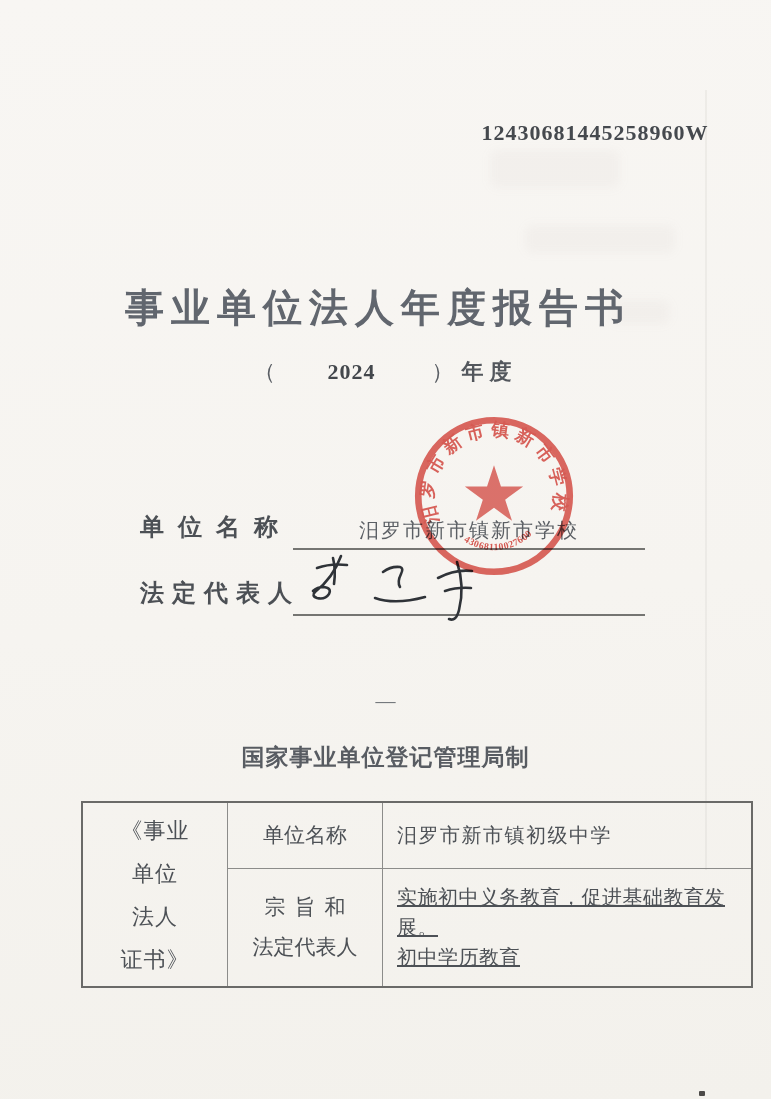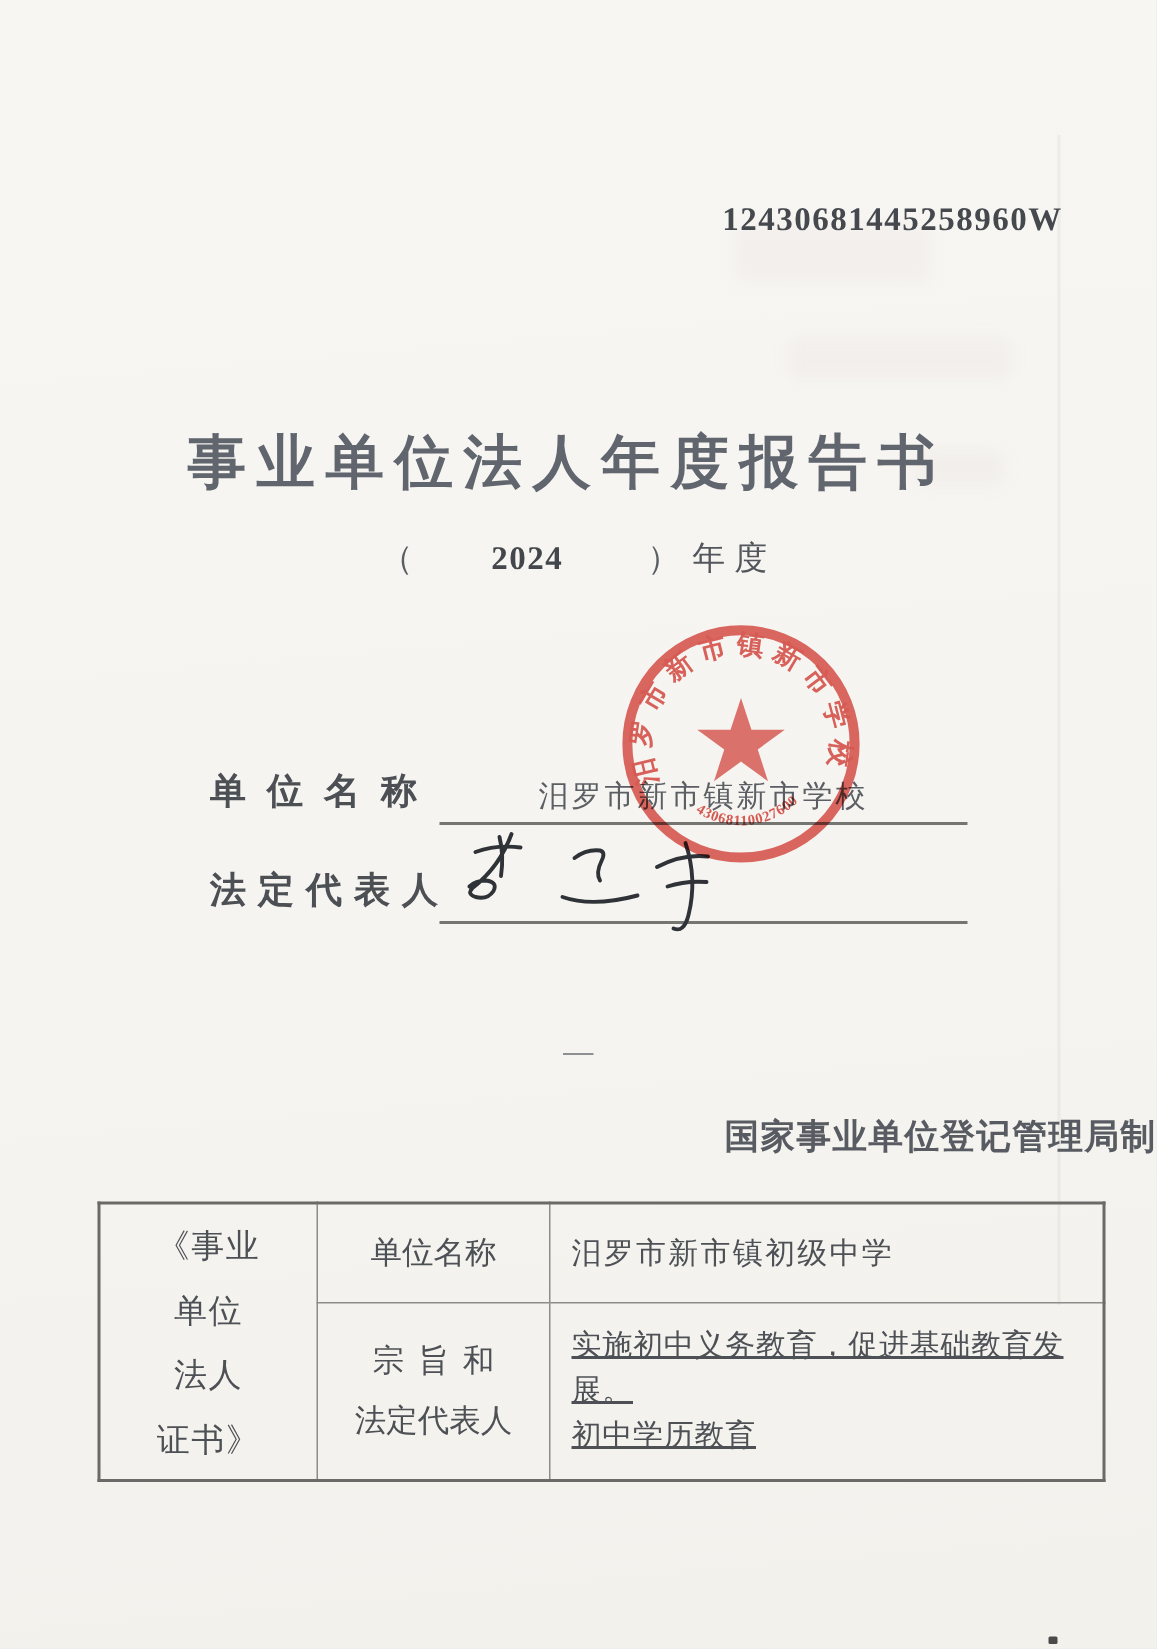--- a/index.html
+++ b/index.html
@@ -21,39 +21,39 @@
   .speck{position:absolute;left:699px;top:1091px;width:6px;height:5px;background:#4c4a48;border-radius:1px;}
 
   
   .credit-block{
     position:absolute;left:430px;top:120px;width:330px;text-align:center;
   }
   .credit-label{
     font-size:19px;color:#71767c;letter-spacing:3px;font-weight:600;
   }
   .credit-code{
-    margin-top:13px;font-size:22px;font-weight:700;color:#45494e;letter-spacing:1px;
+    font-size:22px;font-weight:700;color:#45494e;letter-spacing:1px;
   }
 
   
   .doc-title{
     position:absolute;left:0;top:281px;width:749px;text-align:center;
     font-size:39px;font-weight:700;color:#61666e;letter-spacing:7px;text-indent:7px;
   }
 
   
   .year-line{
     position:absolute;left:0;top:357px;width:771px;text-align:center;
     font-size:22px;color:#53575d;
   }
   .year-line .paren{color:#5a5e64;}
   .year-open-gap{display:inline-block;width:52px;}
   .year-close-gap{display:inline-block;width:56px;}
   .year-num{font-weight:700;color:#43474c;letter-spacing:1px;}
-  .year-suffix{margin-left:8px;letter-spacing:6px;}
+  .year-suffix{margin-left:8px;letter-spacing:6px;font-weight:bold;}
 
   
   .field-label{
     position:absolute;left:140px;
     font-size:24px;font-weight:700;color:#4c5055;
   }
   .unit-label{top:511px;letter-spacing:14px;}
   .rep-label{top:577px;letter-spacing:8px;}
   .fill-line{
     position:absolute;left:293px;width:352px;border-bottom:2px solid #757572;
@@ -72,33 +72,33 @@
     position:absolute;left:407px;top:410px;width:174px;height:174px;z-index:5;
     mix-blend-mode:multiply;opacity:0.88;
   }
 
   
   .page-marker{
     position:absolute;left:0;top:690px;width:771px;text-align:center;
     font-size:20px;color:#6d7176;
   }
   .issuer{
-    position:absolute;left:0;top:742px;width:771px;text-align:right;
+    position:absolute;left:0;top:742px;width:771px;text-align:center;
     font-size:23px;font-weight:600;color:#585c62;letter-spacing:1px;
   }
 
   
   .cert-table{
     position:absolute;left:65px;top:801px;width:653px;height:185px;
     border-collapse:collapse;table-layout:fixed;
   }
   .cert-table td{
     border:1px solid #8c8c8a;color:#4d5156;vertical-align:middle;
   }
-  .cert-table{border:2px solid #6a6a68;}
+  .cert-table{border:2px solid #6a6a68;margin-left:16px;}
   td.cert-cell{
     width:142px;text-align:center;font-size:22px;line-height:43px;letter-spacing:1px;
   }
   td.label-cell{width:152px;text-align:center;font-size:21px;}
   td.value-cell{width:353px;padding-left:14px;font-size:20px;}
   .row1{height:66px;}
   .row2{height:119px;}
   .purpose-label div{line-height:40px;}
   .ls10{letter-spacing:9px;text-indent:9px;}
   .purpose-value{font-size:19.5px;line-height:30px;letter-spacing:0.5px;text-decoration:underline;}

